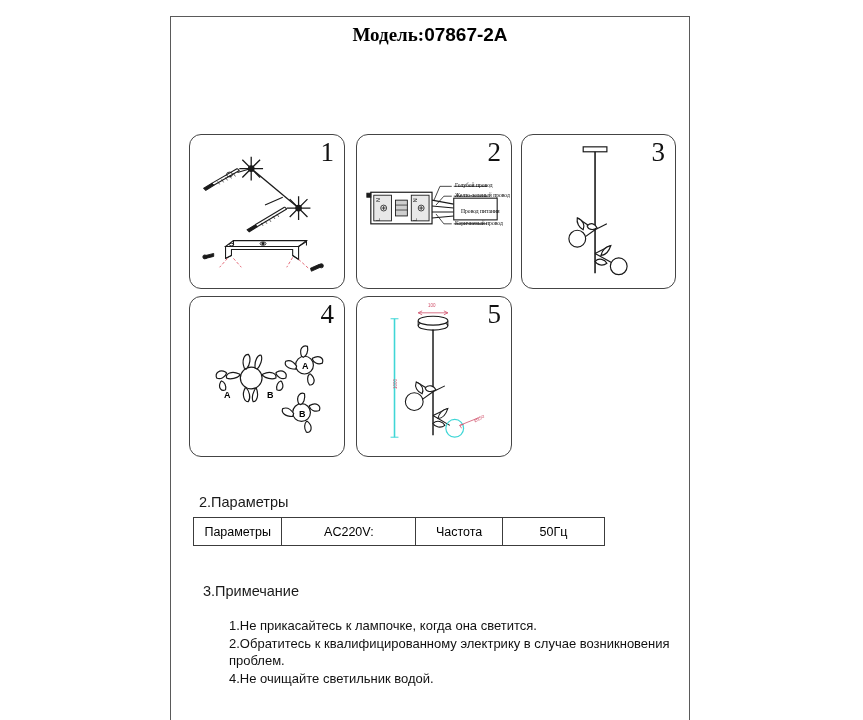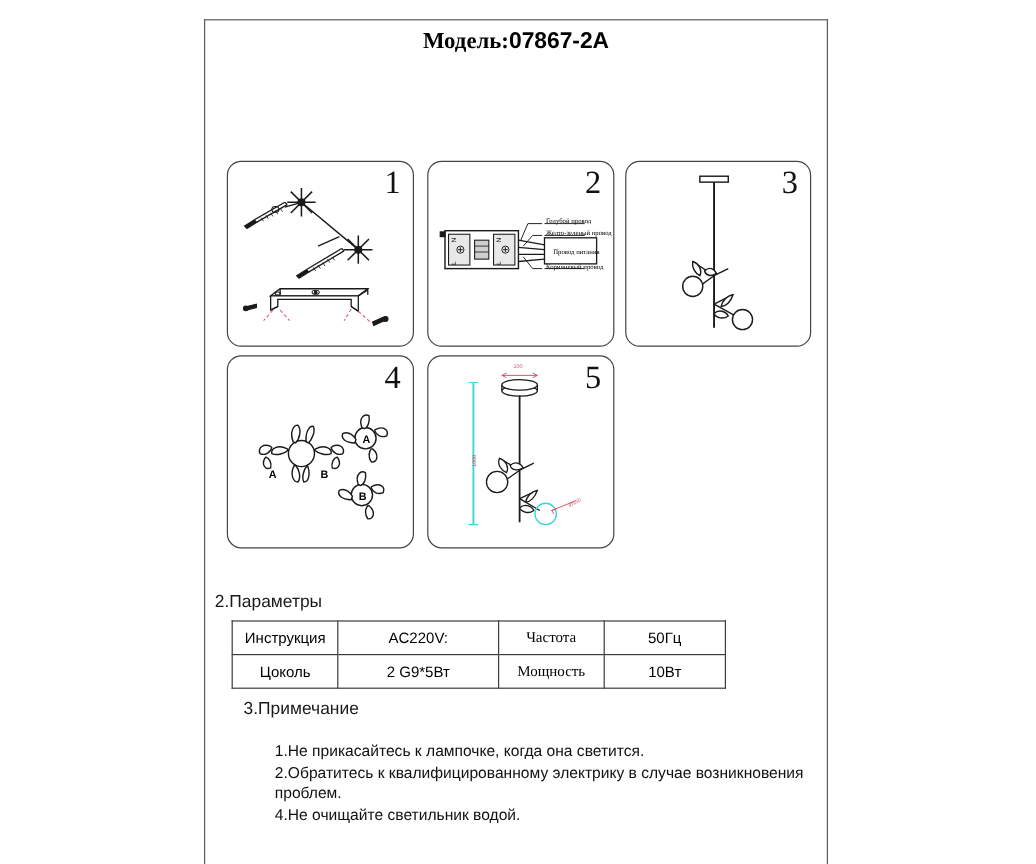--- a/index.html
+++ b/index.html
@@ -62,21 +62,21 @@
 
   
   .section-heading {
     position: absolute;
     font-size: 14.5px;
     font-family: "Liberation Sans", sans-serif;
     color: #1a1a1a;
     white-space: nowrap;
   }
   #heading-mount   { left: 18px; top: 90px; margin-top: 48px; }
-  #heading-params  { left: 8px; top: 477px; text-align: center; }
+  #heading-params  { left: 28px; top: 477px; text-align: center; }
   #heading-notes   { left: 18px; top: 566px; margin-left: 14px; }
 
   
   .panel {
     position: absolute;
     border: 1px solid #444;
     border-radius: 12px;
     background: #ffffff;
     box-sizing: border-box;
     overflow: hidden;
@@ -152,21 +152,21 @@
   }
   #params-table td {
     border: 1px solid #3c3c3c;
     height: 27px;
     padding: 0 4px;
     text-align: center;
     white-space: nowrap;
   }
   .col-k1 { width: 82px; }
   .col-v1 { width: 140px; }
-  .col-k2 { width: 84px; font-family: Liberation Serif, serif; }
+  .col-k2 { width: 84px; }
   .col-v2 { width: 106px; margin-left: 40px; }
 
   
   #notes-list {
     position: absolute;
     left: 22px;
     top: 600px;
     width: 480px;
     font-size: 13px;
     line-height: 17.5px;
@@ -438,31 +438,25 @@
     <div class="dim-label" style="left:71px; top:6px;">100</div>
     <div class="dim-label dim-vert" style="left:36px; top:92px;">1000</div>
     <div class="dim-label dim-diag" style="left:116px; top:122px;">Ø150</div>
   </div>
 
   <div class="section-heading" id="heading-params">2.Параметры</div>
 
   <table id="params-table">
     <tbody>
       <tr>
-        <td class="col-k1">Инструкция</td>
+        <td class="col-k1">Параметры</td>
         <td class="col-v1">AC220V:</td>
         <td class="col-k2">Частота</td>
         <td class="col-v2">50Гц</td>
       </tr>
-      <tr>
-        <td class="col-k1">Цоколь</td>
-        <td class="col-v1">2 G9*5Вт</td>
-        <td class="col-k2">Мощность</td>
-        <td class="col-v2">10Вт</td>
-      </tr>
     </tbody>
   </table>
 
   <div class="section-heading" id="heading-notes">3.Примечание</div>
 
   <div id="notes-list">
     <span class="note">1.Не прикасайтесь к лампочке, когда она светится.</span>
     <span class="note">2.Обратитесь к квалифицированному электрику в случае возникновения проблем.</span>
     <span class="note">4.Не очищайте светильник водой.</span>
 

